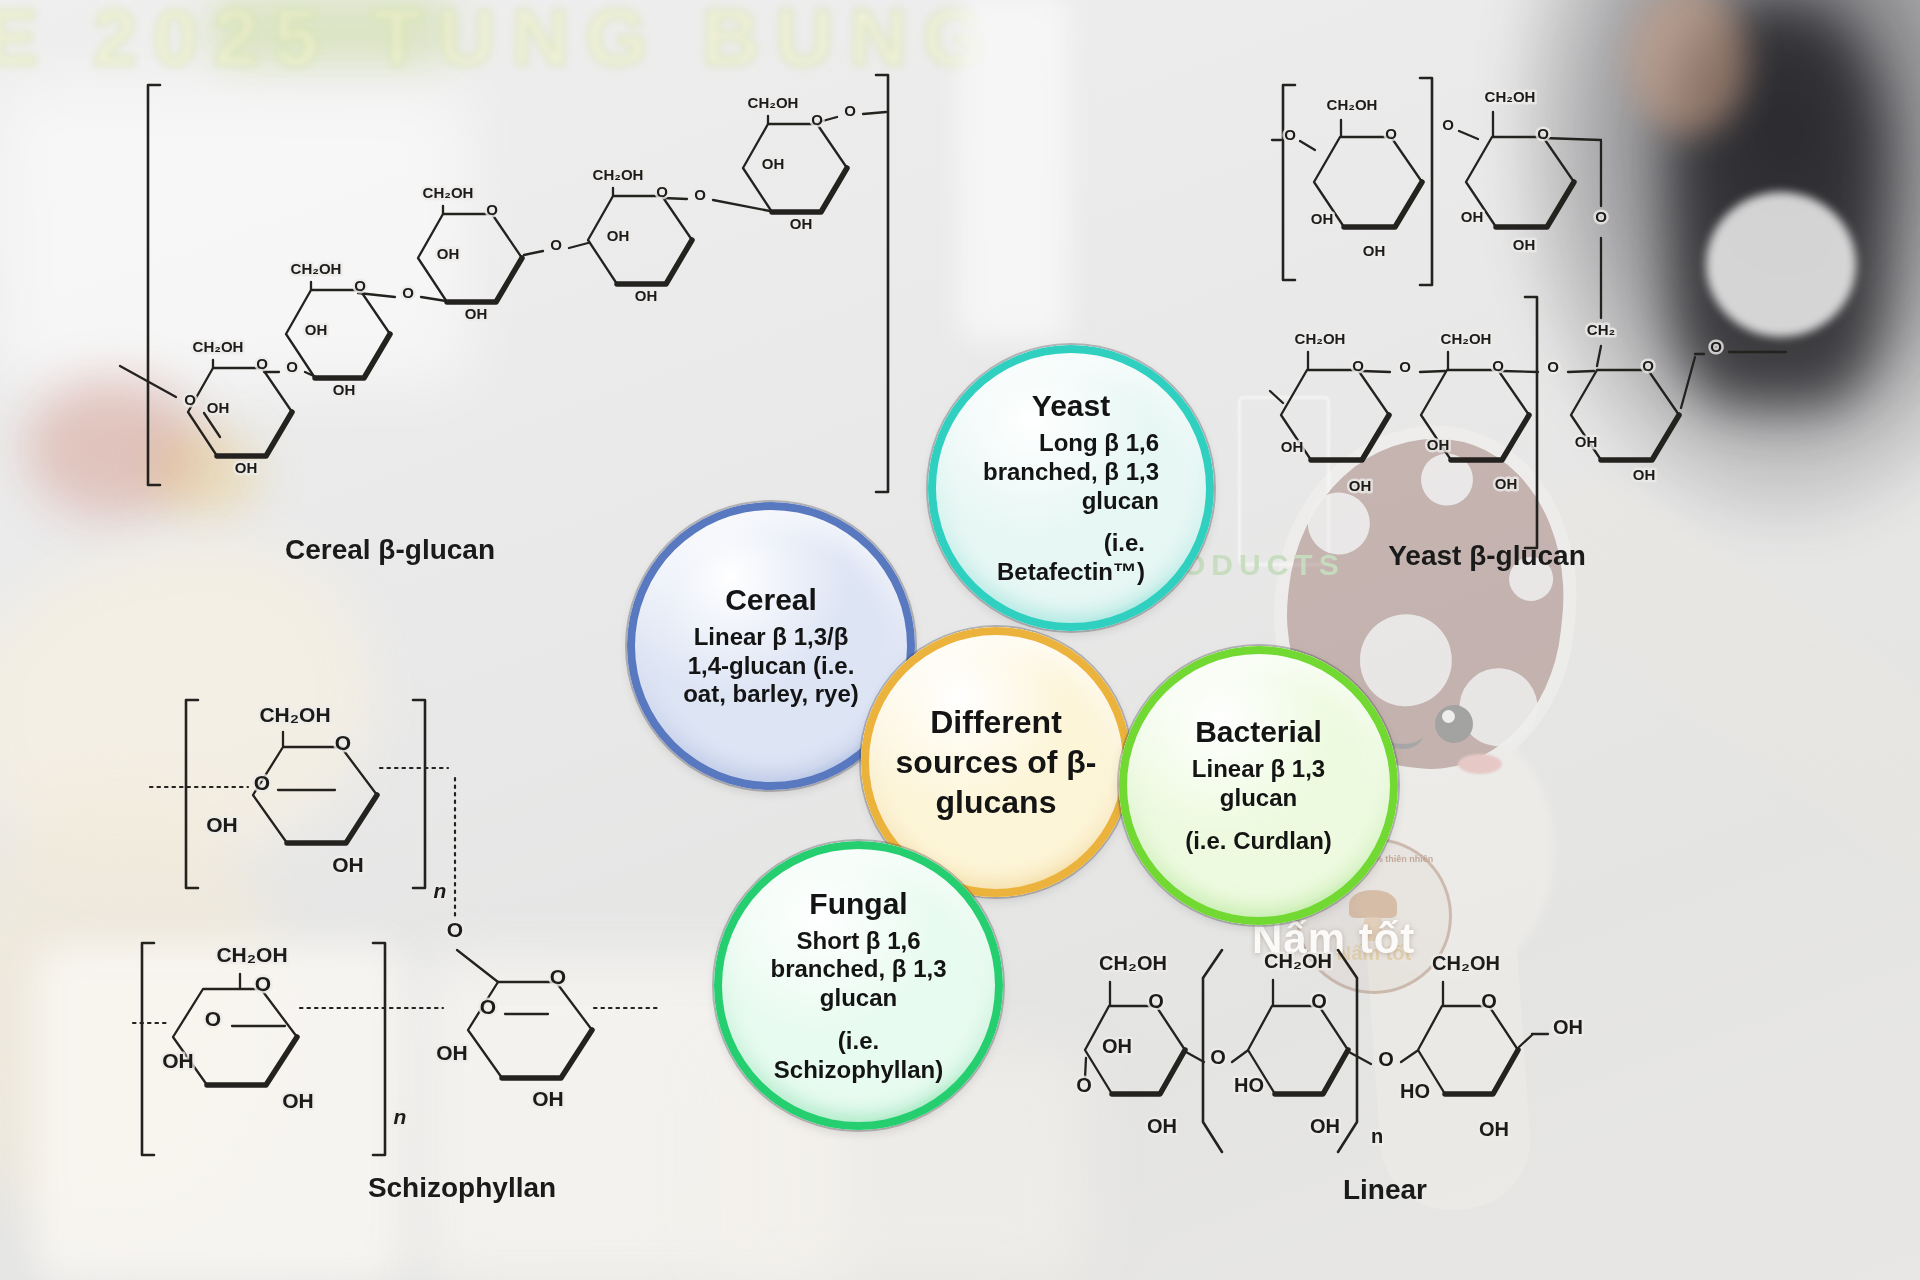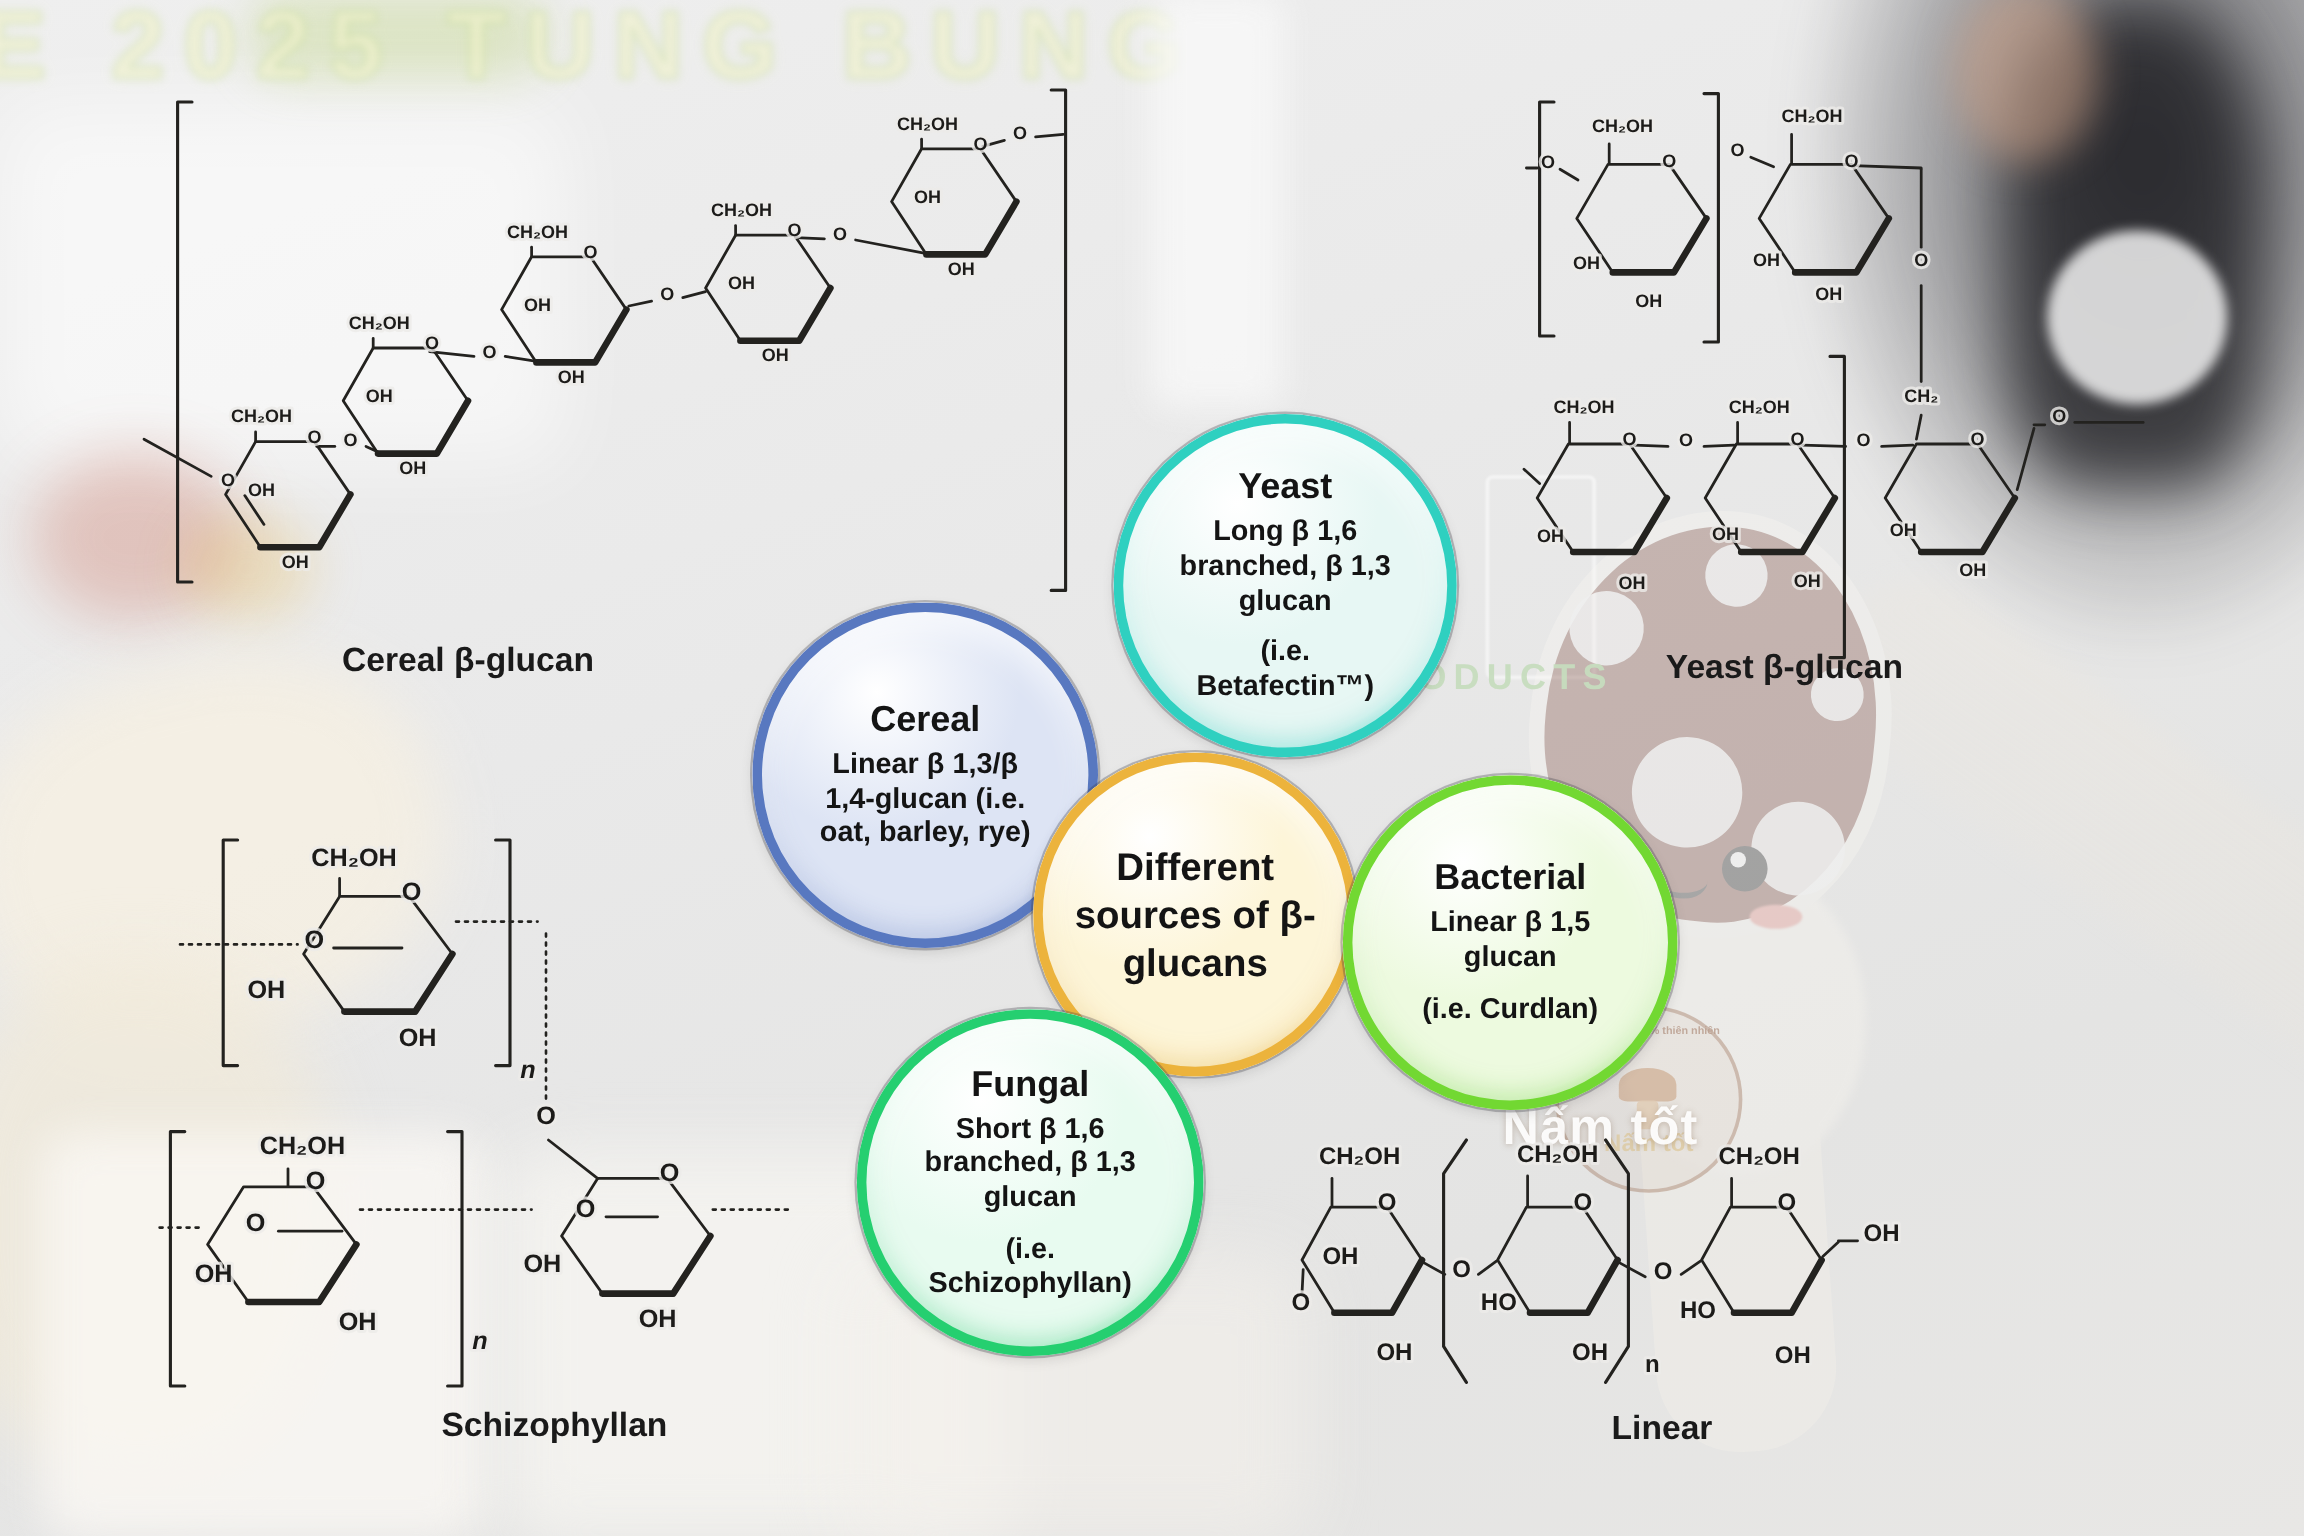--- a/index.html
+++ b/index.html
@@ -325,21 +325,21 @@
       <text x="1494" y="1136">OH</text>
       <text x="1568" y="1034">OH</text>
       <text x="1377" y="1143" font-size="22">n</text>
     </svg>
 
   <div class="chem-caption" style="left:1327px;top:540px;">Yeast β-glucan</div>
   <div class="chem-caption" style="left:230px;top:534px;">Cereal β-glucan</div>
   <div class="chem-caption" style="left:302px;top:1172px;">Schizophyllan</div>
   <div class="chem-caption" style="left:1225px;top:1174px;">Linear</div>
 
-  <div class="vcircle z3" style="left: 928px; top: 345px; width: 286px; height: 286px; --ring: #2fd0c0; --fill: #e7f7f4; --ringsoft: rgba(40,200,185,0.5);">
+  <div class="vcircle z3" style="left: 928px; top: 345px; width: 286px; height: 286px; text-align: right; --ring: #2fd0c0; --fill: #e7f7f4; --ringsoft: rgba(40,200,185,0.5);">
     <div class="vtitle">Yeast</div>
     <div class="vbody">
         <div>Long β 1,6</div>
         <div>branched, β 1,3</div>
         <div>glucan</div>
       </div>
     <div class="vbody2">
         <div>(i.e.</div>
         <div>Betafectin™)</div>
       </div>
@@ -358,21 +358,21 @@
     <div class="vcenter">
         <div>Different</div>
         <div>sources of β-</div>
         <div>glucans</div>
       </div>
   </div>
 
   <div class="vcircle z6" style="left: 1119px; top: 646px; width: 279px; height: 279px; --ring: #72d832; --fill: #edfadf; --ringsoft: rgba(110,210,60,0.5);">
     <div class="vtitle">Bacterial</div>
     <div class="vbody">
-        <div>Linear β 1,5</div>
+        <div>Linear β 1,3</div>
         <div>glucan</div>
       </div>
     <div class="vbody2">
         <div>(i.e. Curdlan)</div>
       </div>
   </div>
 
   <div class="vcircle z7" style="left: 714px; top: 841px; width: 289px; height: 289px; --ring: #25cf70; --fill: #e8fbf0; --ringsoft: rgba(40,200,110,0.5);">
     <div class="vtitle">Fungal</div>
     <div class="vbody">

